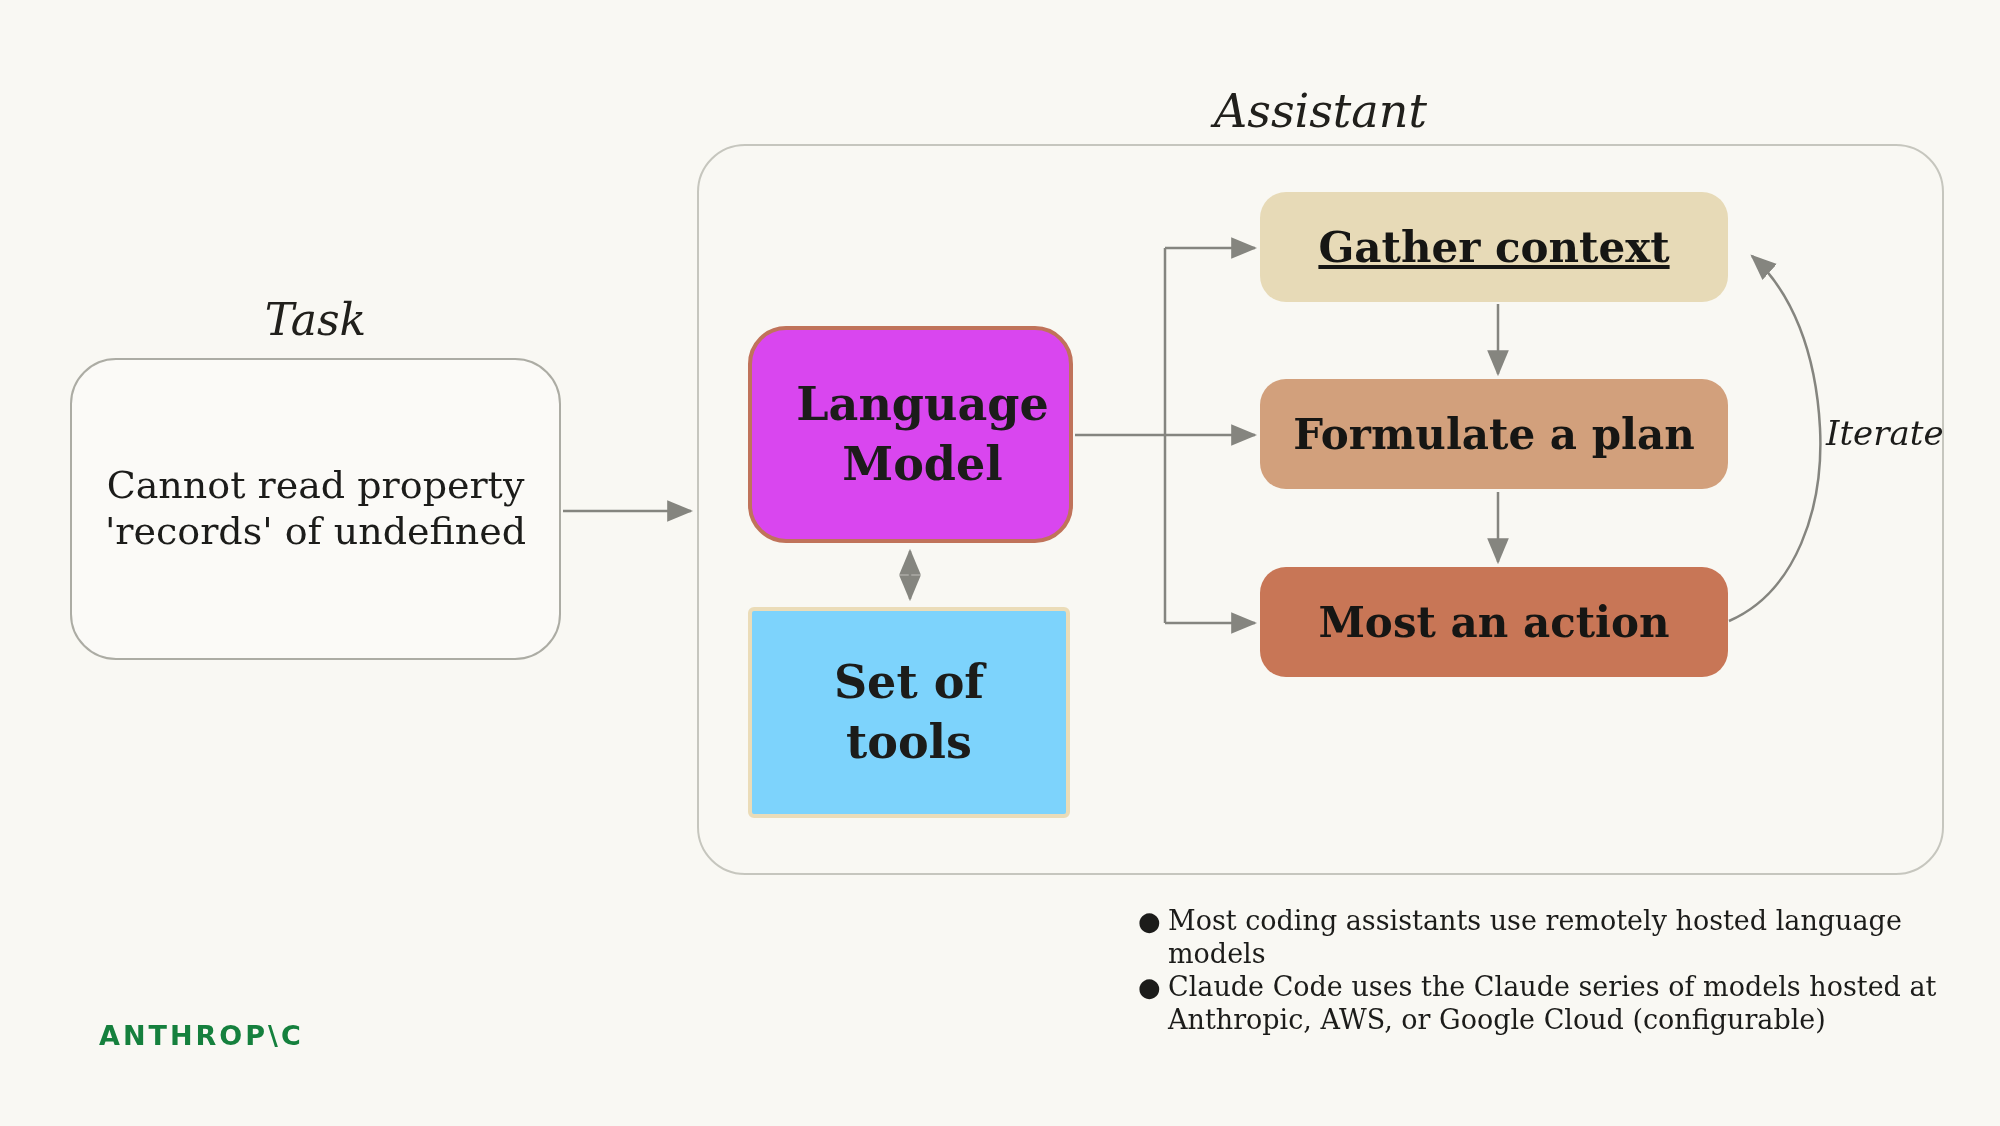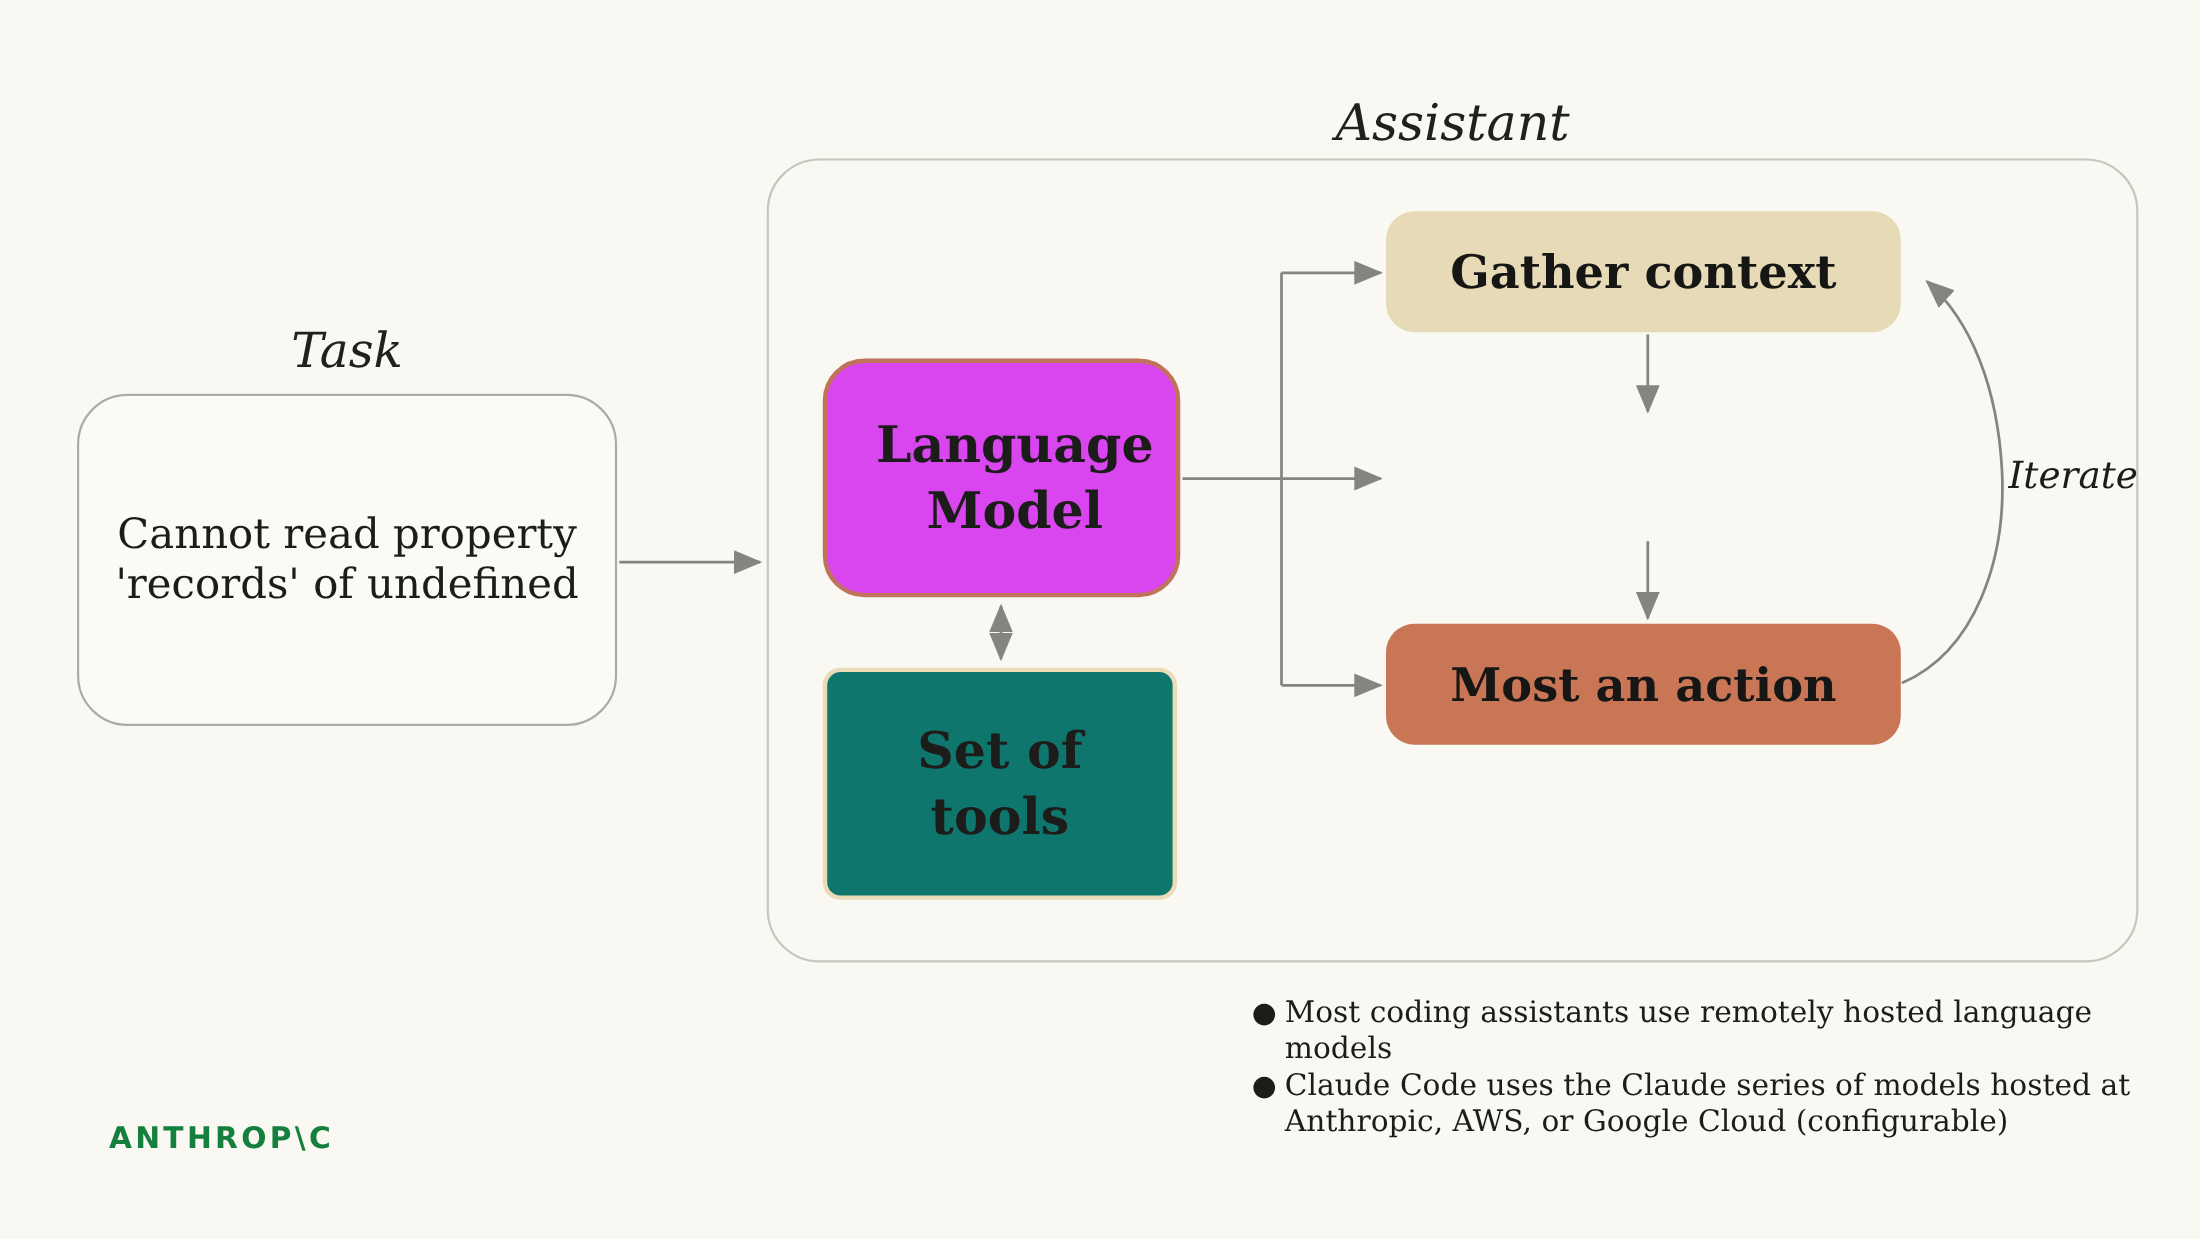--- a/index.html
+++ b/index.html
@@ -25,29 +25,29 @@
     border:2px solid #C6C6BE; border-radius:48px;
   }
 
   #model-box {
     left:748px; top:326px; width:325px; height:217px;
     background:#d946ef; border:4px solid #C0735A; border-radius:38px;
     font-size:46px; font-weight:bold; line-height:1.3;padding-left:24px;
   }
   #tools-box {
     left:748px; top:607px; width:322px; height:211px;
-    background:#0f766e; border:4px solid #EBDCB8; border-radius:16px;
+    background:#7dd3fc; border:4px solid #EBDCB8; border-radius:6px;
     font-size:46px; font-weight:bold; line-height:1.3;
   }
 
   .step {
     left:1260px; width:468px; height:110px; border-radius:26px;
     font-size:42px; font-weight:bold; color:#161614;
   }
-  #step-gather { top:192px; background:#E7DAB7; }
+  #step-gather { top:192px; background:#E7DAB7;text-decoration:underline; }
   #step-plan   { top:379px; background:#D2A07C; }
   #step-action { top:567px; background:#C87656; }
 
   #iterate-label { left:1826px; top:413px; font-size:34px; font-style:italic; }
 
   #connector-layer { left:0; top:0; }
 
   #notes { left:1138px; top:905px; width:800px; font-size:27px; line-height:1.22; }
   .note-row { display:flex; align-items:flex-start; }
   .note-dot { width:30px; flex:0 0 30px; font-size:26px; line-height:1.27; }
@@ -101,20 +101,23 @@
 
   <div id="tools-box" class="abs card">
     <div class="pre">Set of
 tools</div>
   </div>
 
   <div id="step-gather" class="abs card step">
     <div>Gather context</div>
   </div>
 
+  <div id="step-plan" class="abs card step">
+    <div>Formulate a plan</div>
+  </div>
 
   <div id="step-action" class="abs card step">
     <div>Most an action</div>
   </div>
 
   <div id="iterate-label" class="abs">Iterate</div>
 
   <div id="notes" class="abs">
     <div class="note-row">
       <span class="note-dot">●</span>

